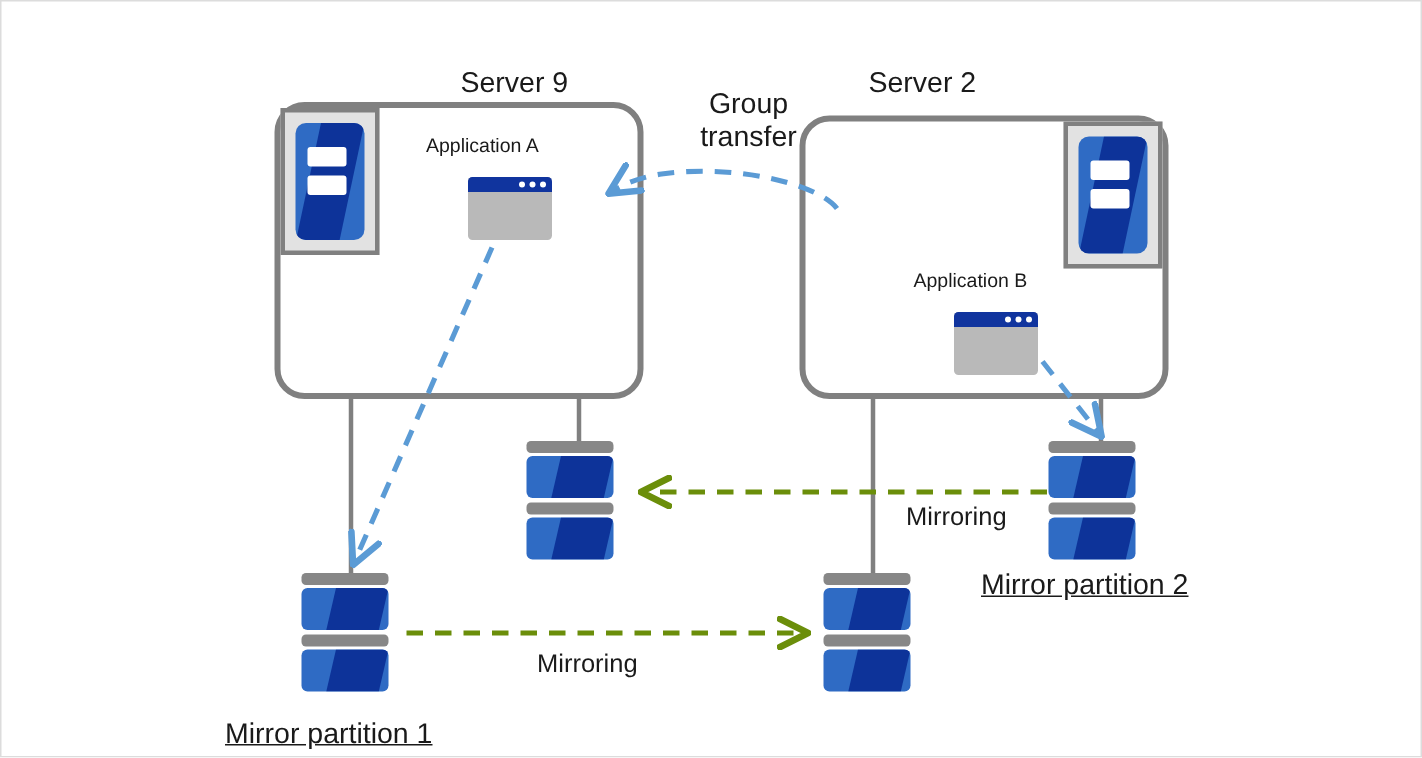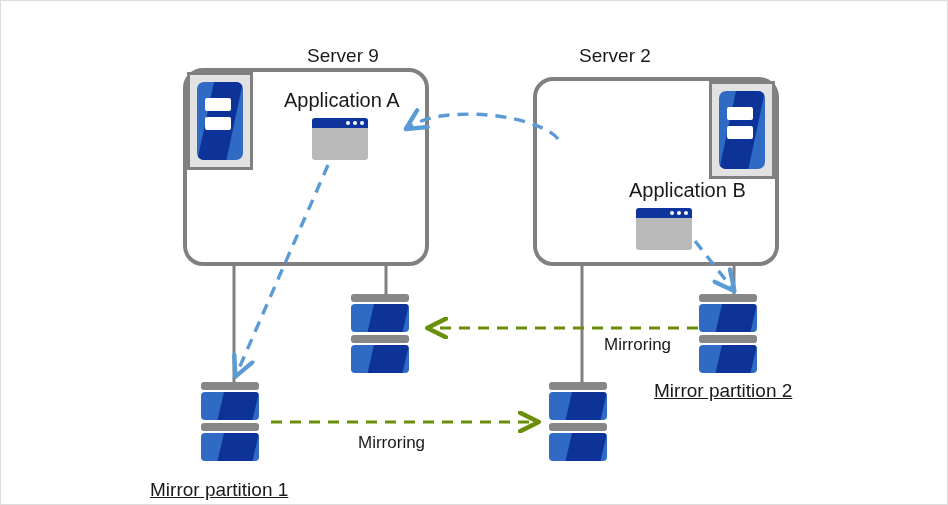--- a/index.html
+++ b/index.html
@@ -28,21 +28,21 @@
     height: 505px;
   }
   .lbl {
     position: absolute;
     color: #1a1a1a;
     font-family: "Liberation Sans", sans-serif;
     white-space: nowrap;
     line-height: 1.18;
   }
   .lbl-title   { font-size: 19px; }
-  .lbl-app     { font-size: 20px; }
+  .lbl-app     { font-size: 13px; }
   .lbl-part    { font-size: 19px; text-decoration: underline; }
   .lbl-mirror  { font-size: 17px; }
   .lbl-group   { font-size: 19px; text-align: center; }
 
   
   .server-icon {
     position: absolute;
     width: 66px;
     height: 98px;
     background: #e2e2e2;
@@ -186,31 +186,35 @@
   <div class="lbl lbl-app" style="left:283px; top:88px;">Application  A</div>
 
   <div class="app-icon" style="left:311px; top:117px;">
     <div class="titlebar">
       <span class="dot d1"></span>
       <span class="dot d2"></span>
       <span class="dot d3"></span>
     </div>
   </div>
 
+  <div class="lbl lbl-group" style="left:450px; top:58px; width:96px;">
+    <div>Group</div>
+    <div>transfer</div>
+  </div>
 
   <div class="lbl lbl-title" style="left:578px; top:44px;">Server 2</div>
 
   <div class="server-icon" style="left:708px; top:80px;">
     <div class="tower">
       <div class="bar bar1"></div>
       <div class="bar bar2"></div>
     </div>
   </div>
 
-  <div class="lbl lbl-app" style="left:628px; top:178px;">Application  B</div>
+  <div class="lbl lbl-app" style="left:608px; top:178px;">Application  B</div>
 
   <div class="app-icon" style="left:635px; top:207px;">
     <div class="titlebar">
       <span class="dot d1"></span>
       <span class="dot d2"></span>
       <span class="dot d3"></span>
     </div>
   </div>
 
   <div class="disk" style="left:350px; top:293px;">

